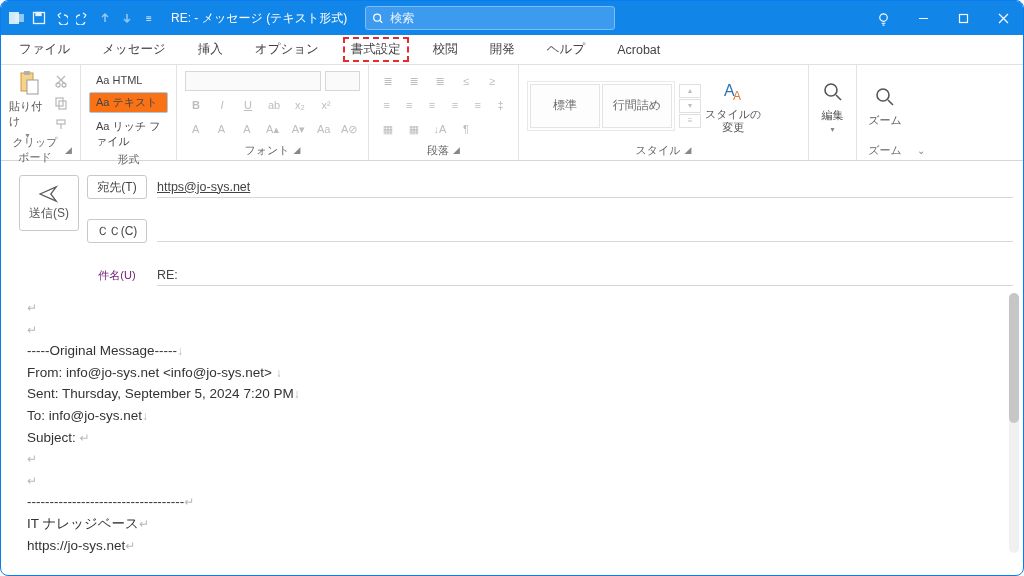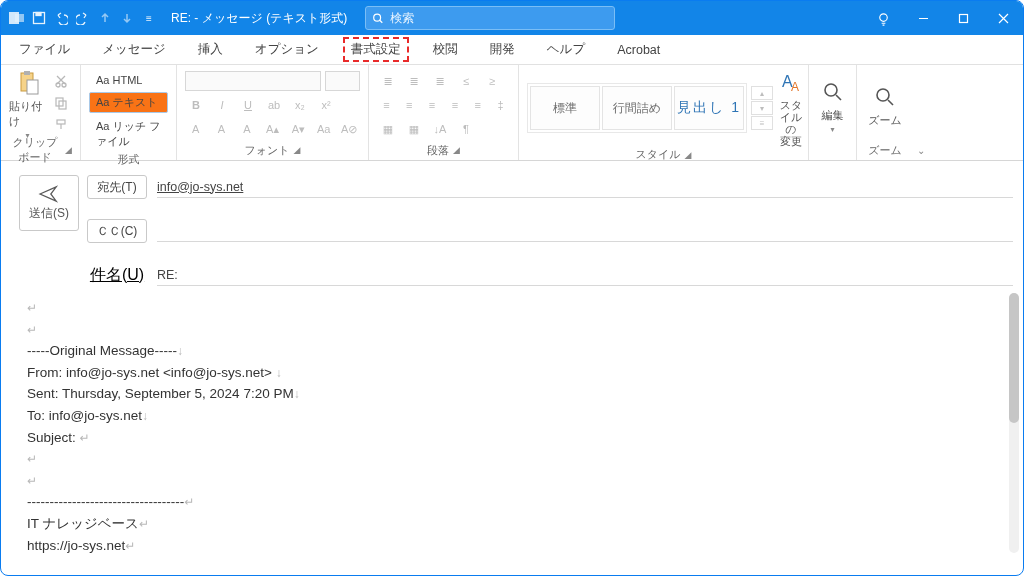--- a/index.html
+++ b/index.html
@@ -33,21 +33,21 @@
   .fontbox { width:140px; height:20px; border:1px solid #d7d7d7; background:#fafafa; }
   .sizebox { width:36px; height:20px; border:1px solid #d7d7d7; background:#fafafa;}
   .stylecard { width:70px; height:44px; border:1px solid #e4e4e4; display:flex; align-items:center; justify-content:center; font-size:12px; color:#6c6c6c; background:#fdfdfd; }
   .stylecard.h1 { color:#2e74b5; letter-spacing:2px; font-size:14px;}
   
   .compose { display:flex; padding: 14px 10px 6px 18px; gap:8px; font-size:13px; color:#444;}
   .sendbtn { width:60px; height:56px; border:1px solid #c9c9c9; border-radius:3px; display:flex; flex-direction:column; align-items:center; justify-content:center; font-size:12px; color:#555; gap:2px;}
   .fields { flex:1; display:flex; flex-direction:column; gap:20px;}
   .frow { display:flex; align-items:center; gap:10px;}
   .fbtn { width:60px; height:24px; border:1px solid #c9c9c9; border-radius:3px; display:flex; align-items:center; justify-content:center; font-size:12px;}
-  .flabel { width:60px; height:24px; display:flex; align-items:center; justify-content:center; font-size:16px; color:#000000;text-decoration:underline;}
+  .flabel { width:60px; height:24px; display:flex; align-items:center; justify-content:center; font-size:11px; color:#701a75;}
   .fieldline { flex:1; border-bottom:1px solid #d8d8d8; height:22px; display:flex; align-items:center; font-size:12.5px;}
   .fieldline .addr { color:#444; text-decoration:underline;}
   
   .bodywrap { position:relative; height: 290px; }
   .mailbody { padding: 4px 18px 10px 26px; font-size:13.5px; color:#333; line-height:1.6; }
   .mailbody .nl { color:#b8b8b8; font-size:12px;}
   .scrollbar { position:absolute; right:4px; top:0px; width:10px; height:260px; background:#f0f0f0; border-radius:5px;}
   .thumb { position:absolute; right:4px; top:0px; width:10px; height:130px; background:#c6c6c6; border-radius:5px;}
   svg { display:block; }
 </style>
@@ -250,21 +250,20 @@
         <span>段落</span>
         <span class="dlg">◢</span>
       </div>
   </div>
 
   <div class="group" style="width:290px">
     <div class="row" style="flex:1;gap:4px;">
       <div style="display:flex;gap:2px;border:1px solid #e8e8e8;padding:2px;">
         <div class="stylecard">標準</div>
         <div class="stylecard">行間詰め</div>
-        <div class="stylecard h1">見出し 1</div>
       </div>
       <div style="display:flex;flex-direction:column;justify-content:center;gap:1px">
         <span class="smbtn" style="height:14px;border:1px solid #e0e0e0;font-size:8px">▴</span>
         <span class="smbtn" style="height:14px;border:1px solid #e0e0e0;font-size:8px">▾</span>
         <span class="smbtn" style="height:14px;border:1px solid #e0e0e0;font-size:8px">≡</span>
       </div>
       <div class="btn-col">
         <span class="bigico">
           <svg width="24" height="24" viewBox="0 0 24 24">
               <text x="3" y="16" font-size="16" fill="#2e74b5" font-family="serif">A</text>
@@ -319,21 +318,21 @@
   <div class="sendbtn">
     <svg width="22" height="18" viewBox="0 0 24 20" fill="none" stroke="#5a5a5a" stroke-width="1.4">
         <path d="M2 10l18-8-6 8 6 8z"></path>
       </svg>
     <span>送信(S)</span>
   </div>
   <div class="fields">
     <div class="frow">
       <div class="fbtn">宛先(T)</div>
       <div class="fieldline">
-          <span class="addr">info@jo-sys.net</span>
+          <span class="addr">https@jo-sys.net</span>
         </div>
     </div>
     <div class="frow">
       <div class="fbtn">ＣＣ(C)</div>
       <div class="fieldline">
           <span></span>
         </div>
     </div>
     <div class="frow">
       <div class="flabel">件名(U)</div>

